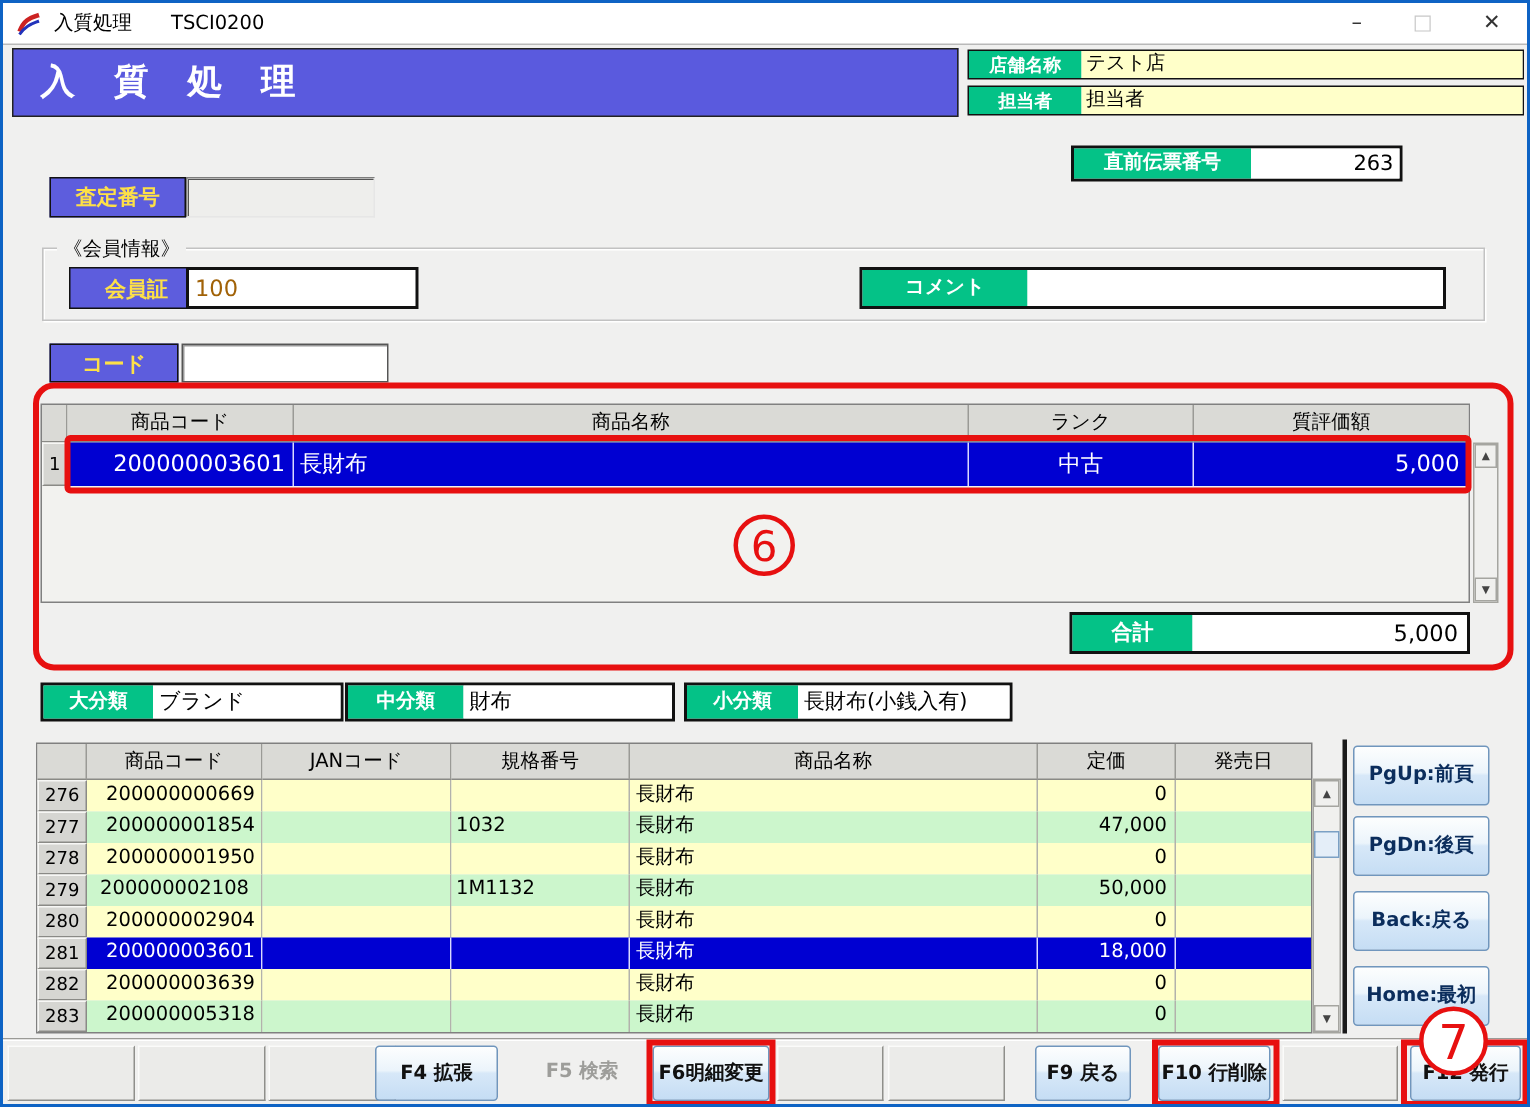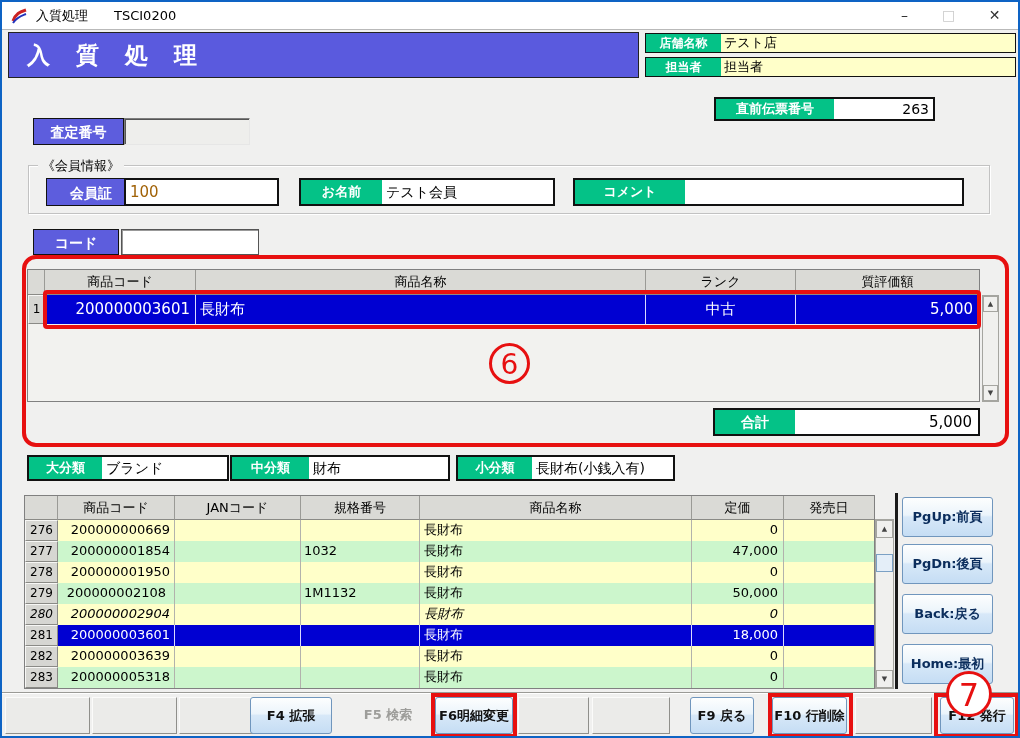--- a/index.html
+++ b/index.html
@@ -8,21 +8,21 @@
 
   
   .titlebar { position:absolute; left:0; top:0; width:100%; height:28px; background:#ffffff; border-bottom:1px solid #b9b9b9; }
   .app-icon { position:absolute; left:9px; top:6px; width:17px; height:17px; }
   .tb-title { position:absolute; left:34px; top:0; height:28px; line-height:28px; font-size:13px; color:#000; }
   .tb-code  { position:absolute; left:112px; top:0; height:28px; line-height:28px; font-size:13px; color:#000; }
   .winbtn { position:absolute; top:0; width:37px; height:27px; text-align:center; line-height:27px; font-size:14px; color:#333; }
   .winbtn.max { color:#c9c9c9; }
 
   
-  .lbl-blue  { background:#5d5ddd; color:#ffffff; font-weight:bold; text-align:center; }
+  .lbl-blue  { background:#5d5ddd; color:#fde047; font-weight:bold; text-align:center; }
   .lbl-green { background:#04c287; color:#fff; font-weight:bold; text-align:center; }
   .fld-yellow{ background:#ffffc9; color:#000; }
   .fld-white { background:#ffffff; color:#a16207; }
   .sunken { background:#fff; border:1px solid #7d7d7d; border-bottom-color:#e6e6e6; border-right-color:#e6e6e6; box-shadow:inset 1px 1px 0 #555; }
   .blackbox { border:2px solid #111; }
   .abs { position:absolute; }
 
   
   .screen-header { position:absolute; left:6px; top:30px; width:631px; height:46px; background:#5a5ade; border:1px solid #222; color:#fff; font-size:23px; font-weight:bold; letter-spacing:9px; line-height:44px; padding-left:18px; }
 
@@ -106,24 +106,20 @@
 
   <div class="abs lbl-blue" style="left:31px; top:116px; width:91px; height:27px; line-height:27px; font-size:14px; border:1px solid #111;">査定番号</div>
   <div class="abs sunken" style="left:122px; top:116px; width:126px; height:27px; background:#eeeeec; font-size:14px; line-height:25px; padding-left:4px;"></div>
 
   <div class="groupbox"></div>
   <div class="groupbox-legend">《会員情報》</div>
 
   <div class="abs lbl-blue" style="left:44px; top:176px; width:90px; height:28px; line-height:28px; font-size:14px; border:1px solid #111;">会員証</div>
   <div class="abs fld-white blackbox" style="left:122px; top:176px; width:155px; height:28px; line-height:24px; font-size:15px; padding-left:4px;">100</div>
 
-  <div class="pair" style="left:297px; top:176px; width:256px; height:28px;">
-    <div class="l lbl-green" style="width:81px; line-height:24px;">お名前</div>
-    <div class="v" style="line-height:24px;">テスト会員</div>
-  </div>
 
   <div class="pair" style="left:571px; top:176px; width:391px; height:28px;">
     <div class="l lbl-green" style="width:110px; line-height:24px;">コメント</div>
     <div class="v" style="line-height:24px;"></div>
   </div>
 
   <div class="abs lbl-blue" style="left:31px; top:227px; width:86px; height:26px; line-height:26px; font-size:14px; border:1px solid #111;">コード</div>
   <div class="abs fld-white" style="left:119px; top:227px; width:138px; height:26px; border:1px solid #555; box-shadow:inset 1px 1px 0 #999; font-size:14px; line-height:24px; padding-left:4px;"></div>
 
   <div class="grid" style="left:25px; top:267px; width:953px; height:133px;">
@@ -214,21 +210,21 @@
     <div class="grow row-g" style="height:21px; font-size:13px;">
       <div class="rownum" style="width:33px; line-height:19px;">279</div>
       <div class="gcell ta-r" style="width:117px; line-height:20px; padding-right:8px;">200000002108</div>
       <div class="gcell ta-l" style="width:126px; line-height:20px; padding-left:3px;"></div>
       <div class="gcell ta-l" style="width:119px; line-height:20px; padding-left:3px;">1M1132</div>
       <div class="gcell ta-l" style="width:272px; line-height:20px; padding-left:4px;">長財布</div>
       <div class="gcell ta-r" style="width:92px; line-height:20px; padding-right:5px;">50,000</div>
       <div class="gcell" style="width:90px; border-right:none;"></div>
     </div>
 
-    <div class="grow row-y" style="height:21px; font-size:13px;font-style:italic;">
+    <div class="grow row-y" style="height:21px; font-size:13px;">
       <div class="rownum" style="width:33px; line-height:19px;">280</div>
       <div class="gcell ta-r" style="width:117px; line-height:20px; padding-right:4px;">200000002904</div>
       <div class="gcell ta-l" style="width:126px; line-height:20px; padding-left:3px;"></div>
       <div class="gcell ta-l" style="width:119px; line-height:20px; padding-left:3px;"></div>
       <div class="gcell ta-l" style="width:272px; line-height:20px; padding-left:4px;">長財布</div>
       <div class="gcell ta-r" style="width:92px; line-height:20px; padding-right:5px;">0</div>
       <div class="gcell" style="width:90px; border-right:none;"></div>
     </div>
 
     <div class="grow row-sel" style="height:21px; font-size:13px;">

